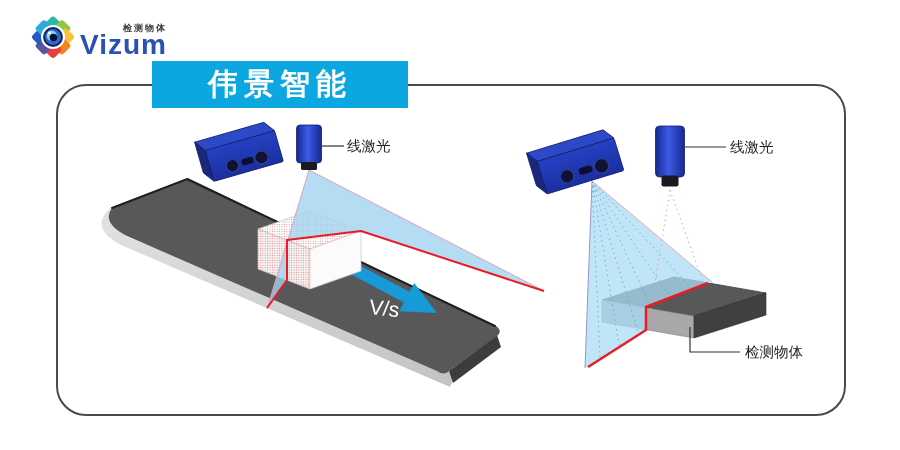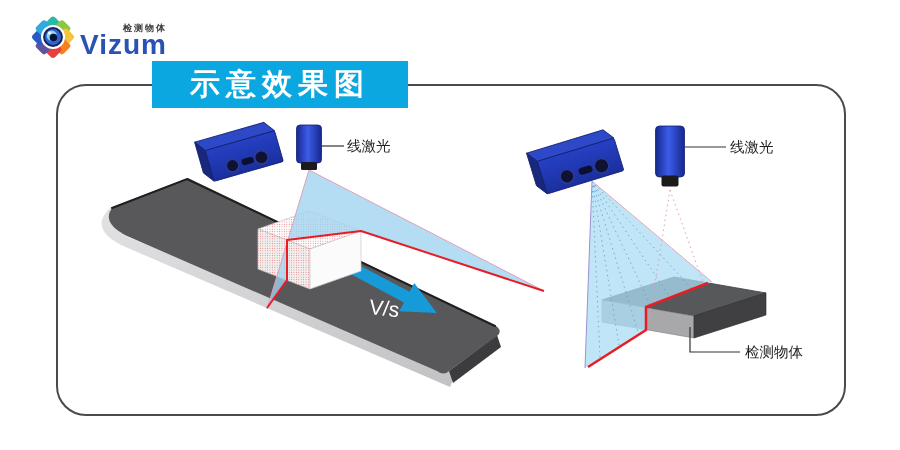--- a/index.html
+++ b/index.html
@@ -53,21 +53,21 @@
       <circle cx="18.6" cy="18.2" r="1.4" fill="#ffffff"></circle>
     </g>
   </svg>
   <div class="logo-brand">Vizum</div>
   <div class="logo-cn">检测物体</div>
 </div>
 
 <div class="frame"></div>
 
 <div class="banner">
-  <span>示意效果图</span>
+  <span>伟景智能</span>
 </div>
 
 <svg class="diagram-svg" width="900" height="450" viewBox="0 0 900 450">
   <defs>
     <pattern id="redDots" width="2.4" height="2.4" patternUnits="userSpaceOnUse">
       <circle cx="1.2" cy="1.2" r="0.55" fill="#dd7070"></circle>
     </pattern>
     <linearGradient id="laserGrad" x1="0" y1="0" x2="1" y2="0">
       <stop offset="0" stop-color="#16288f"></stop>
       <stop offset="0.45" stop-color="#3c5ce8"></stop>

